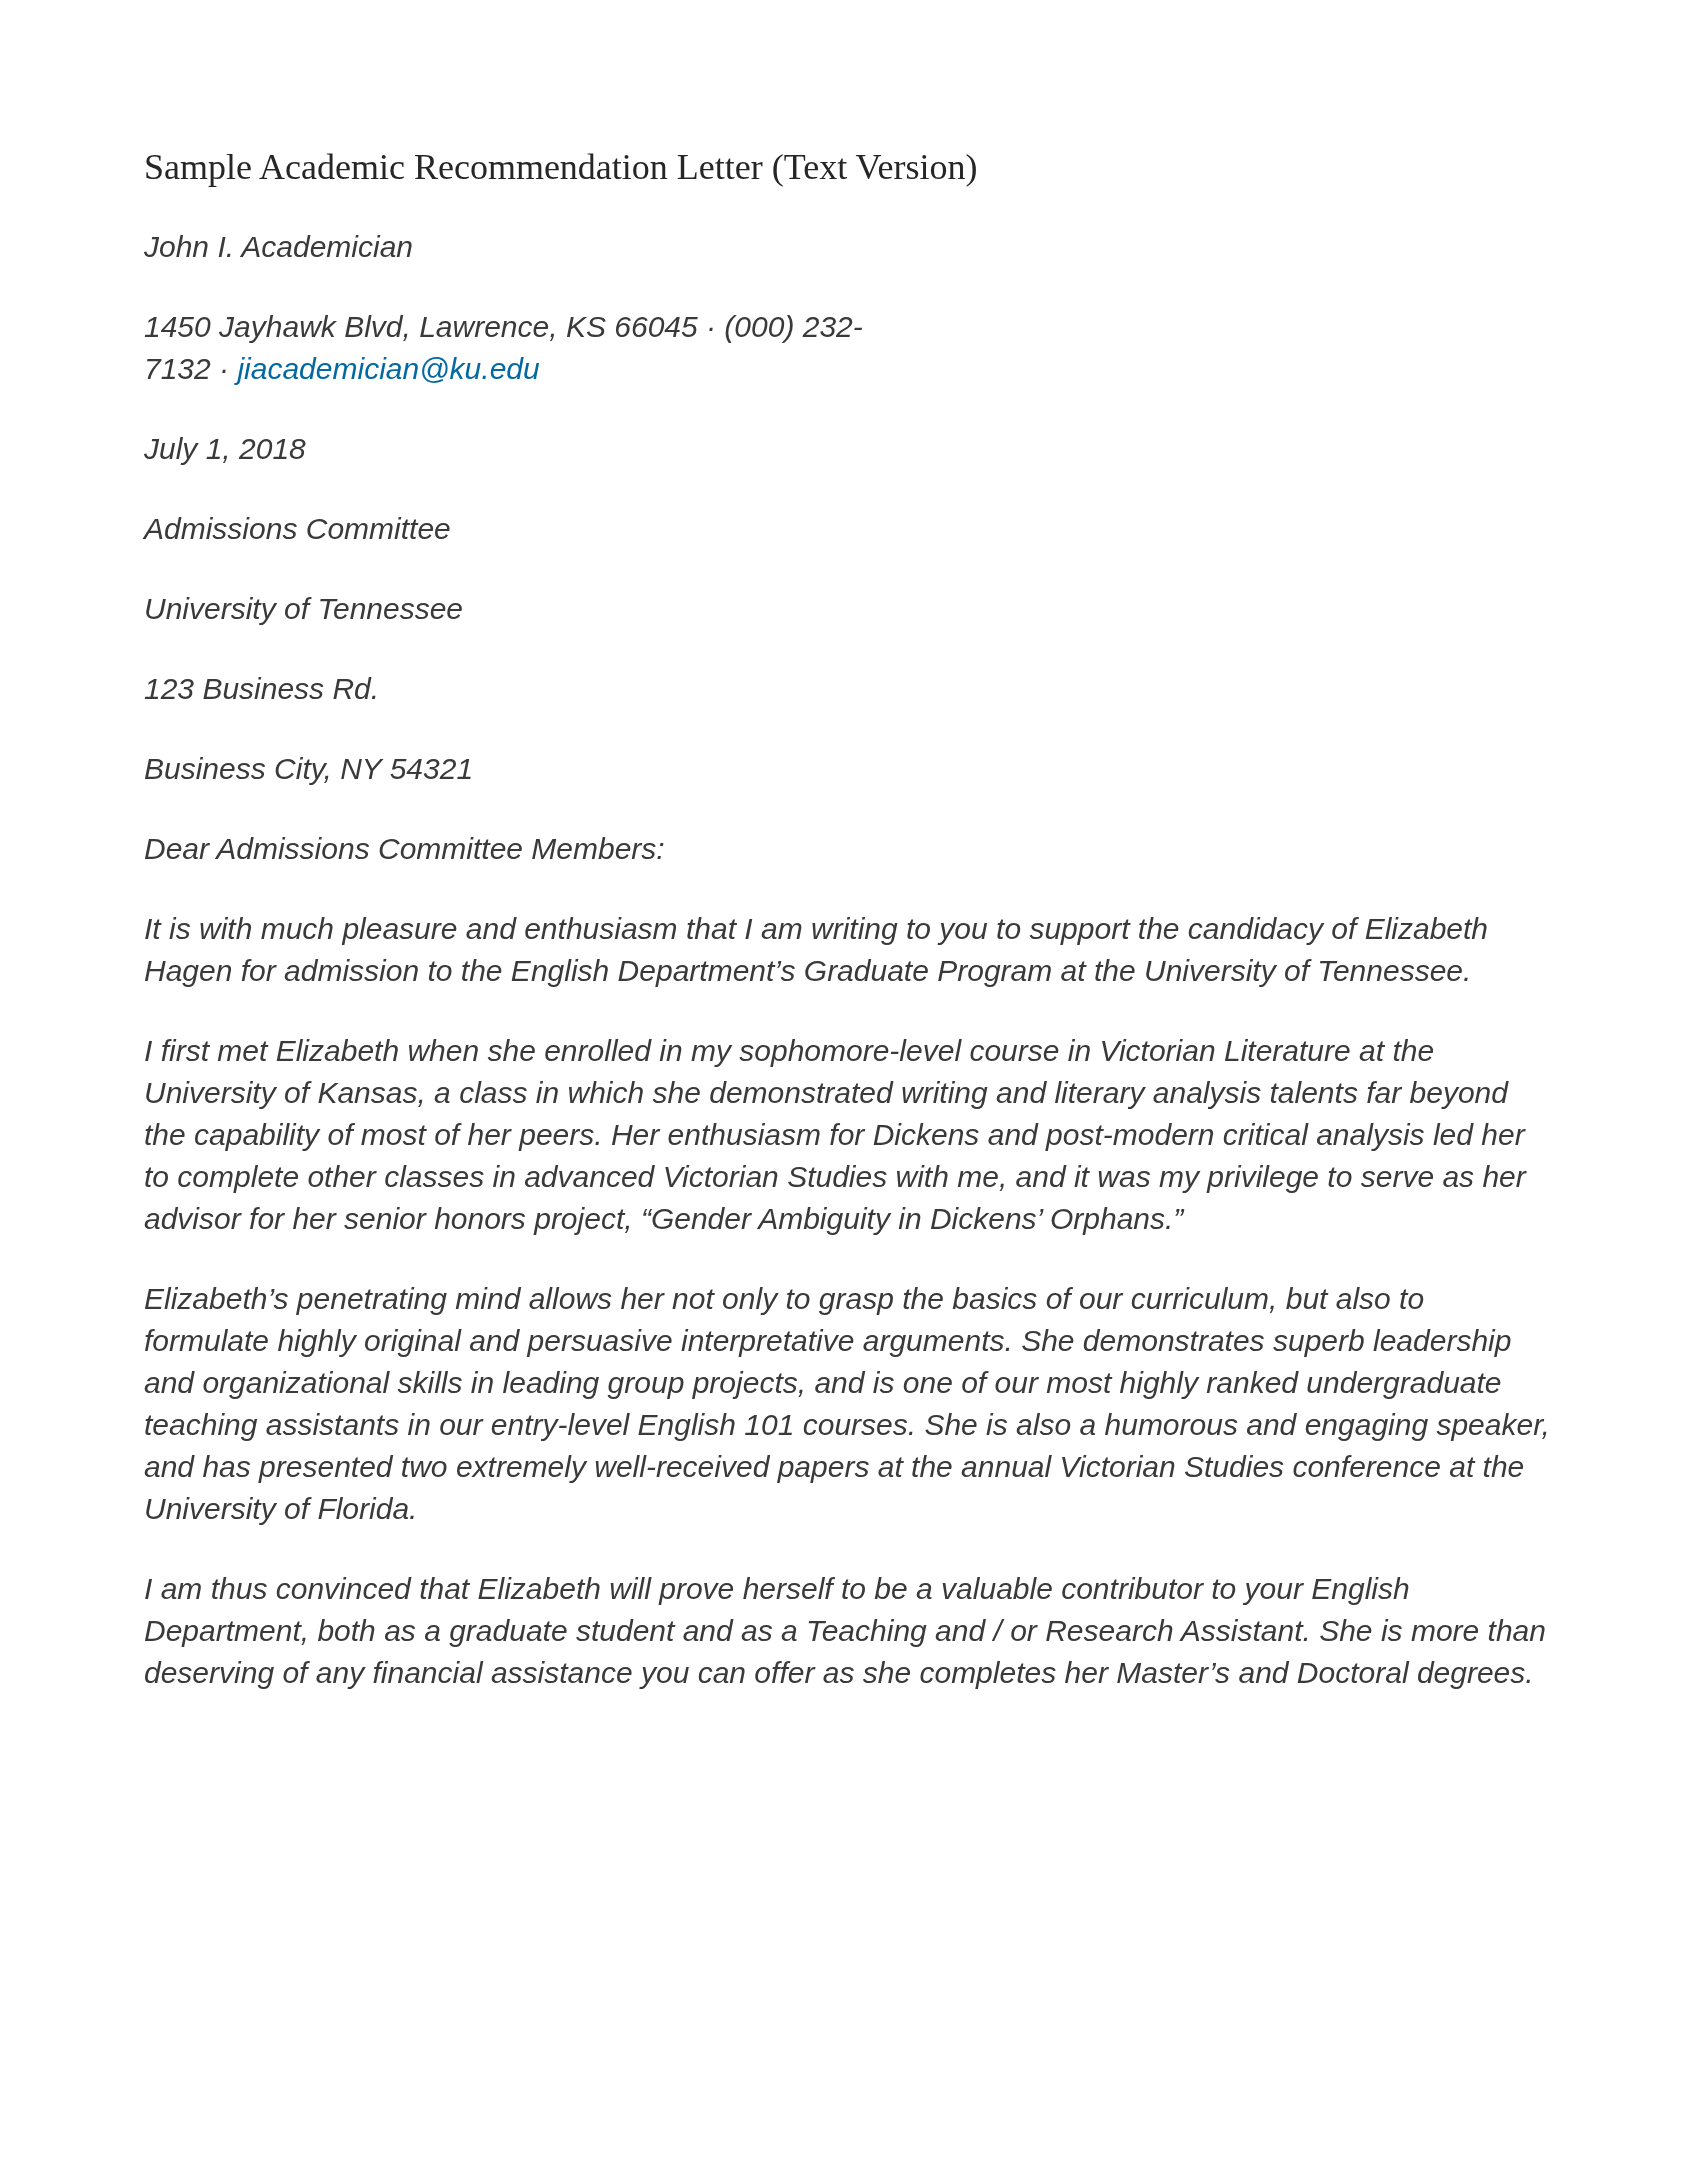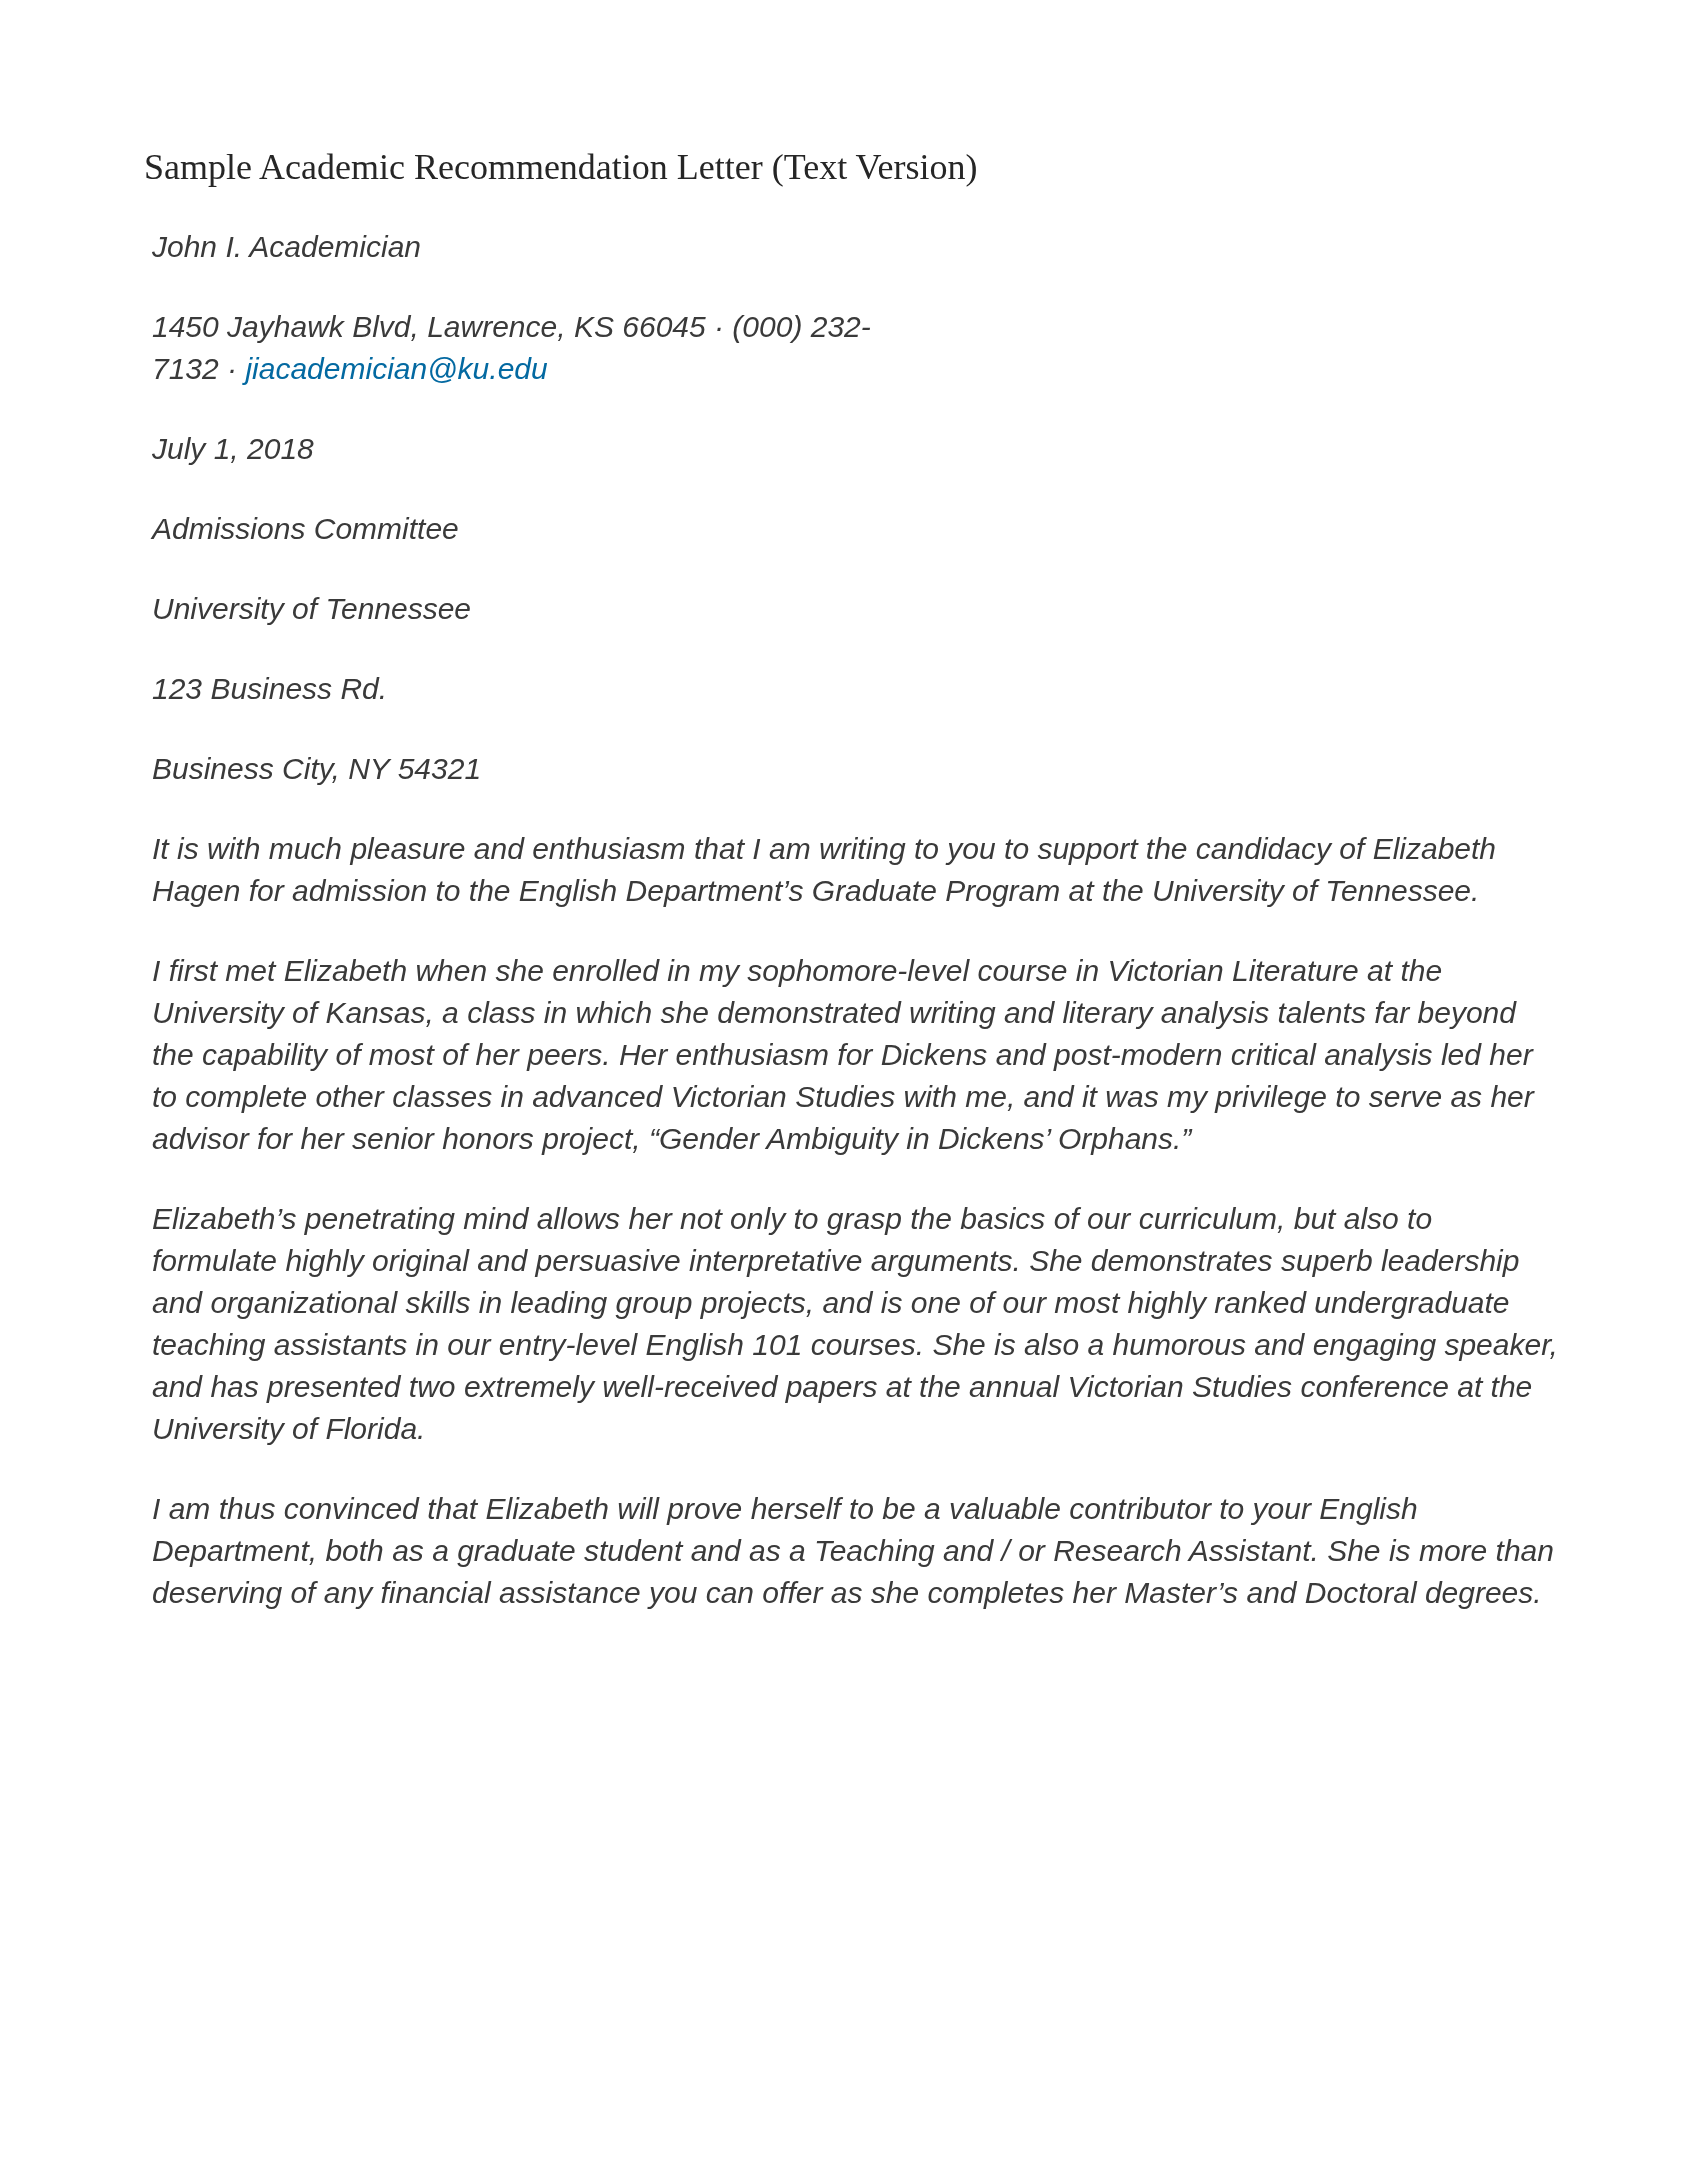--- a/index.html
+++ b/index.html
@@ -25,21 +25,21 @@
     color: #262626;
     margin: 0 0 36px 0;
   }
   .line, .para {
     font-family: "Liberation Sans", "DejaVu Sans", sans-serif;
     font-style: italic;
     font-weight: 400;
     font-size: 30px;
     line-height: 1.4;
     color: #3a3a3a;
-    margin: 0 0 38px 8px;
+    margin: 0 0 38px 0;
     max-width: 1406px;
   }
   .email-link {
     color: #0369a1;
     text-decoration: none;
     cursor: pointer;
   }
 </style>
 </head>
 <body>
@@ -55,20 +55,21 @@
   <p class="line">July 1, 2018</p>
 
   <p class="line">Admissions Committee</p>
 
   <p class="line">University of Tennessee</p>
 
   <p class="line">123 Business Rd.</p>
 
   <p class="line">Business City, NY 54321</p>
 
+  <p class="line">Dear Admissions Committee Members:</p>
 
   <p class="para">It is with much pleasure and enthusiasm that I am writing to you to support the candidacy of Elizabeth Hagen for admission to the English Department’s Graduate Program at the University of Tennessee.</p>
 
   <p class="para">I first met Elizabeth when she enrolled in my sophomore-level course in Victorian Literature at the University of Kansas, a class in which she demonstrated writing and literary analysis talents far beyond the capability of most of her peers. Her enthusiasm for Dickens and post-modern critical analysis led her to complete other classes in advanced Victorian Studies with me, and it was my privilege to serve as her advisor for her senior honors project, “Gender Ambiguity in Dickens’ Orphans.”</p>
 
   <p class="para">Elizabeth’s penetrating mind allows her not only to grasp the basics of our curriculum, but also to formulate highly original and persuasive interpretative arguments. She demonstrates superb leadership and organizational skills in leading group projects, and is one of our most highly ranked undergraduate teaching assistants in our entry-level English 101 courses. She is also a humorous and engaging speaker, and has presented two extremely well-received papers at the annual Victorian Studies conference at the University of Florida.</p>
 
   <p class="para">I am thus convinced that Elizabeth will prove herself to be a valuable contributor to your English Department, both as a graduate student and as a Teaching and / or Research Assistant. She is more than deserving of any financial assistance you can offer as she completes her Master’s and Doctoral degrees.</p>
 
 </div>

